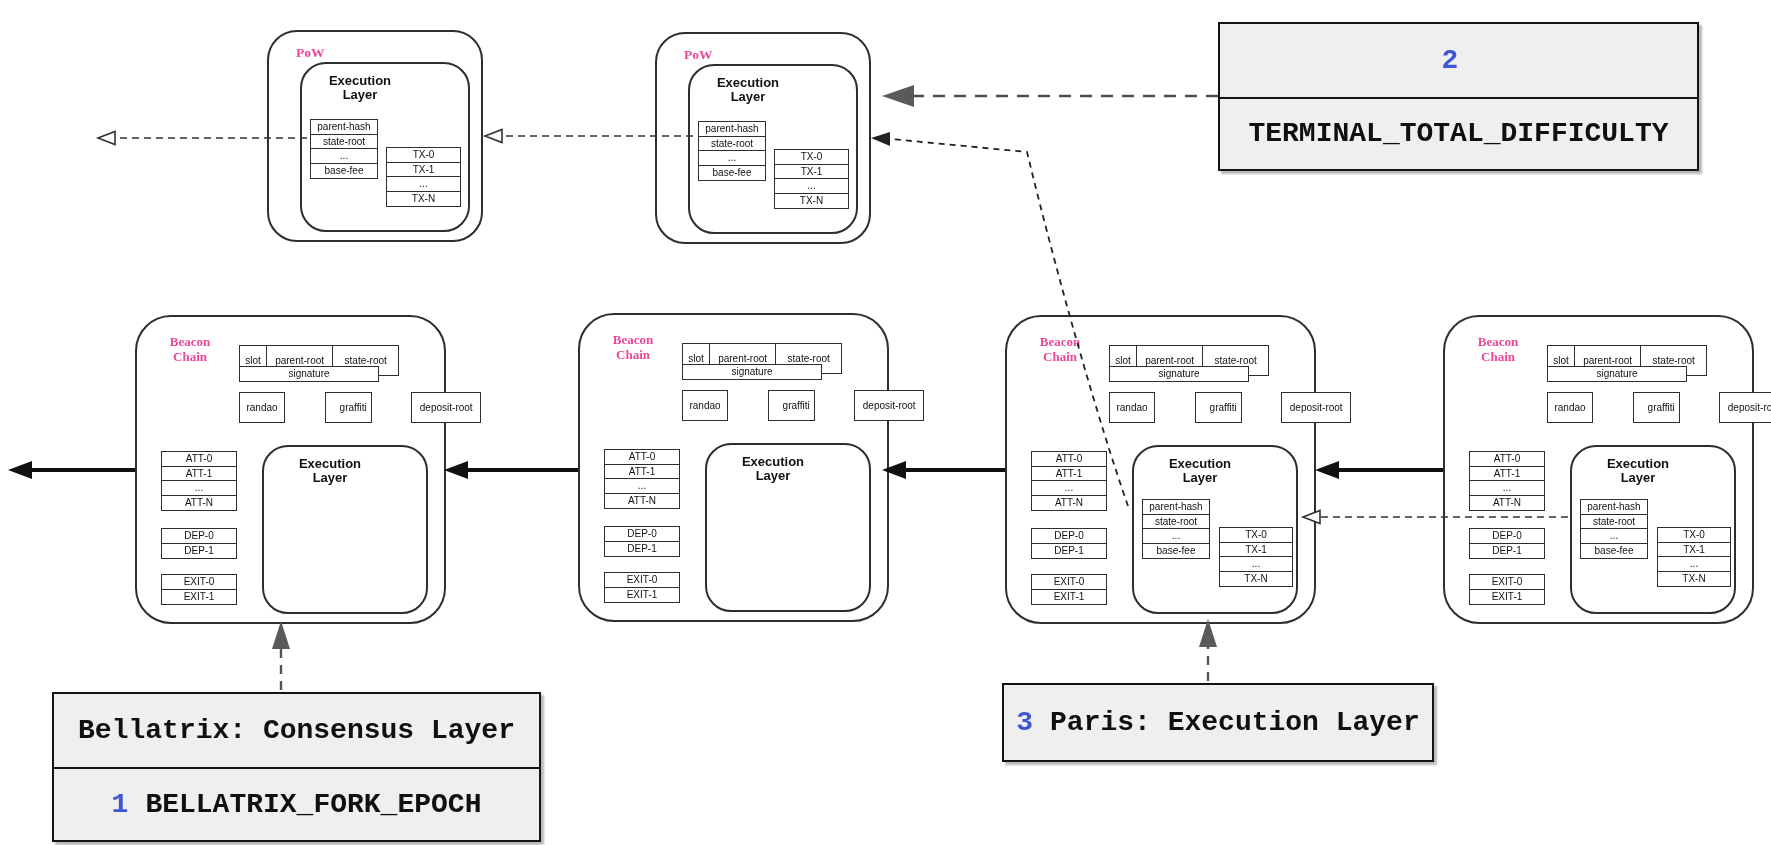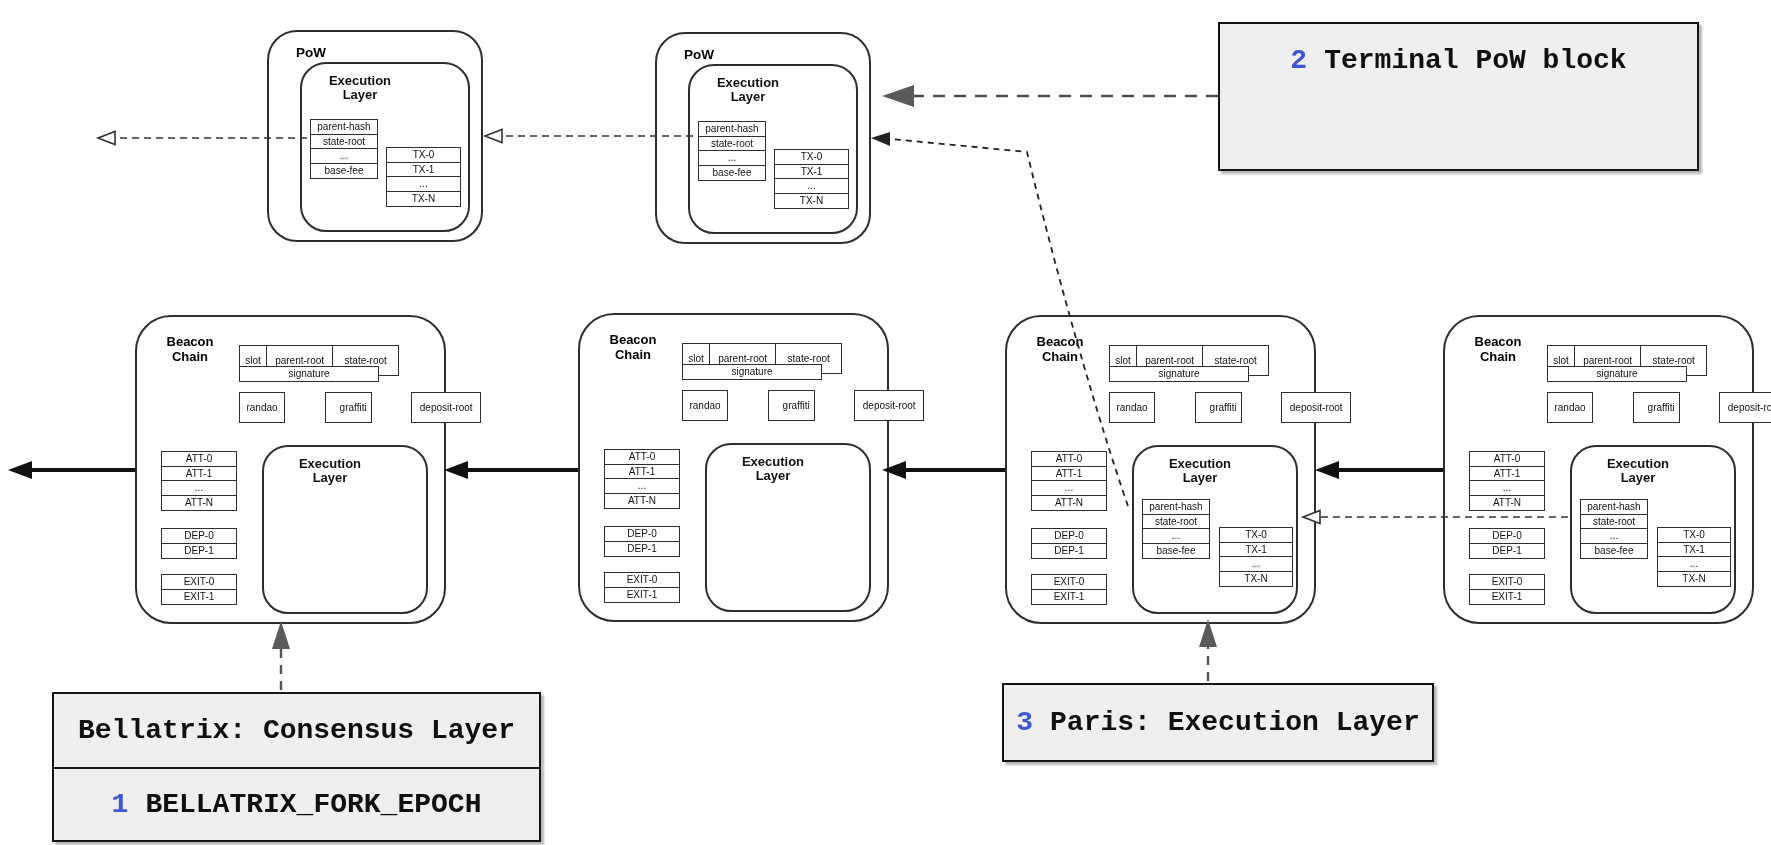--- a/index.html
+++ b/index.html
@@ -4,21 +4,21 @@
 <style>
   html,body{margin:0;padding:0;background:#ffffff;}
   .canvas{position:relative;width:1771px;height:845px;background:#fff;overflow:hidden;
           font-family:"Liberation Sans", sans-serif;color:#111;}
   svg.overlay{position:absolute;left:0;top:0;z-index:4;pointer-events:none;}
 
   
   .block{position:absolute;border:2px solid #2e2e2e;border-radius:36px;background:#fff;z-index:1;}
   .pow{width:212px;height:208px;border-radius:30px;}
   .beacon{width:307px;height:305px;}
-  .blk-label{position:absolute;font-weight:bold;color:#000000;}
+  .blk-label{position:absolute;font-weight:bold;color:#ec4899;font-family:Liberation Serif, serif;}
   .pow .blk-label{left:27px;top:13px;font-size:13.5px;}
   .beacon .blk-label{left:22px;top:17px;width:62px;text-align:center;font-size:13px;line-height:15px;}
 
   .el-box{position:absolute;border:2px solid #2e2e2e;border-radius:26px;background:#fff;}
   .pow-el{left:31px;top:30px;width:166px;height:166px;}
   .beacon-el{left:125px;top:128px;width:162px;height:165px;}
   .el-label{position:absolute;top:10px;left:10px;width:96px;text-align:center;
             font-weight:bold;font-size:13px;line-height:14px;}
   .beacon-el .el-label{left:16px;width:100px;}
 
@@ -296,21 +296,23 @@
           <div class="cell">TX-1</div>
           <div class="cell">...</div>
           <div class="cell">TX-N</div>
         </div>
     </div>
   </div>
 
   <div class="callout terminal-box">
     <div class="row">
       <span class="num">2</span>
-      <span>Terminal PoW block</span>
+    </div>
+    <div class="row">
+      <span>TERMINAL_TOTAL_DIFFICULTY</span>
     </div>
   </div>
 
   <div class="callout bellatrix-box">
     <div class="row">
       <span>Bellatrix: Consensus Layer</span>
     </div>
     <div class="row">
       <span class="num">1</span>
       <span>BELLATRIX_FORK_EPOCH</span>

